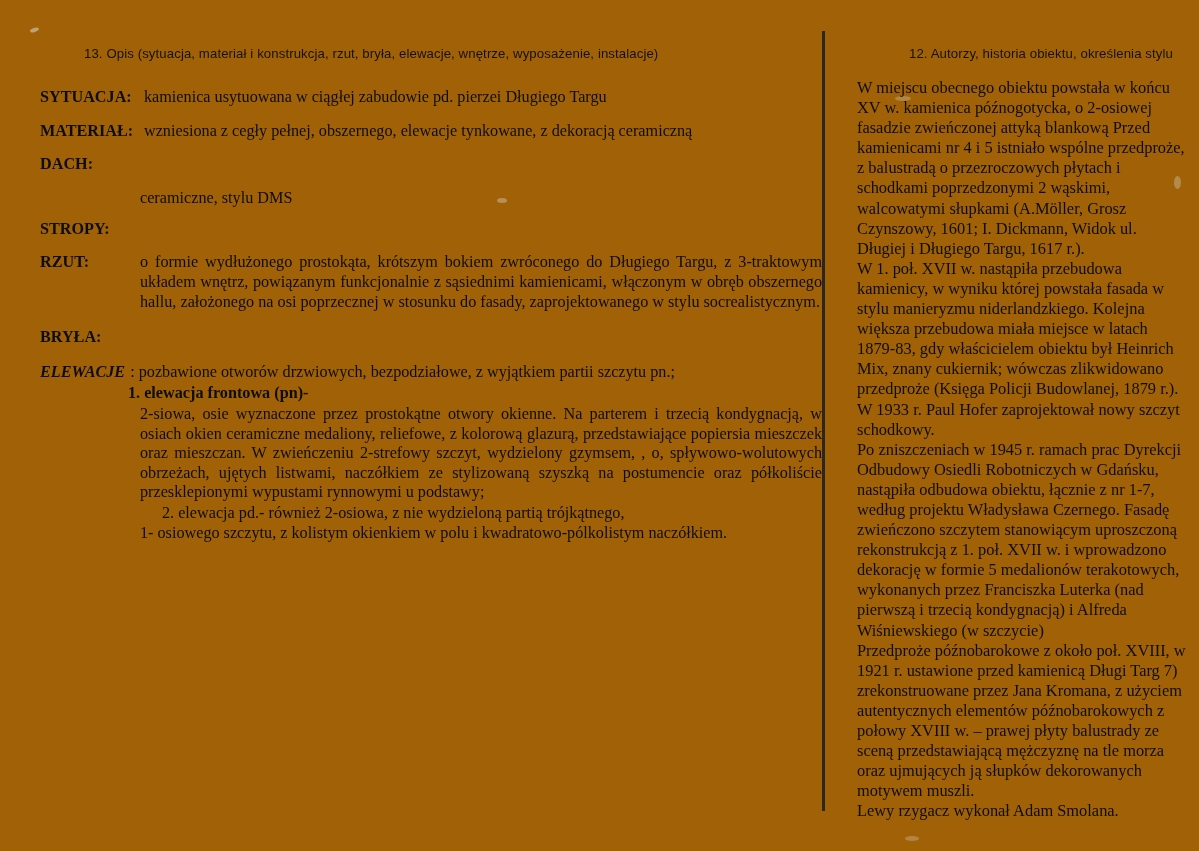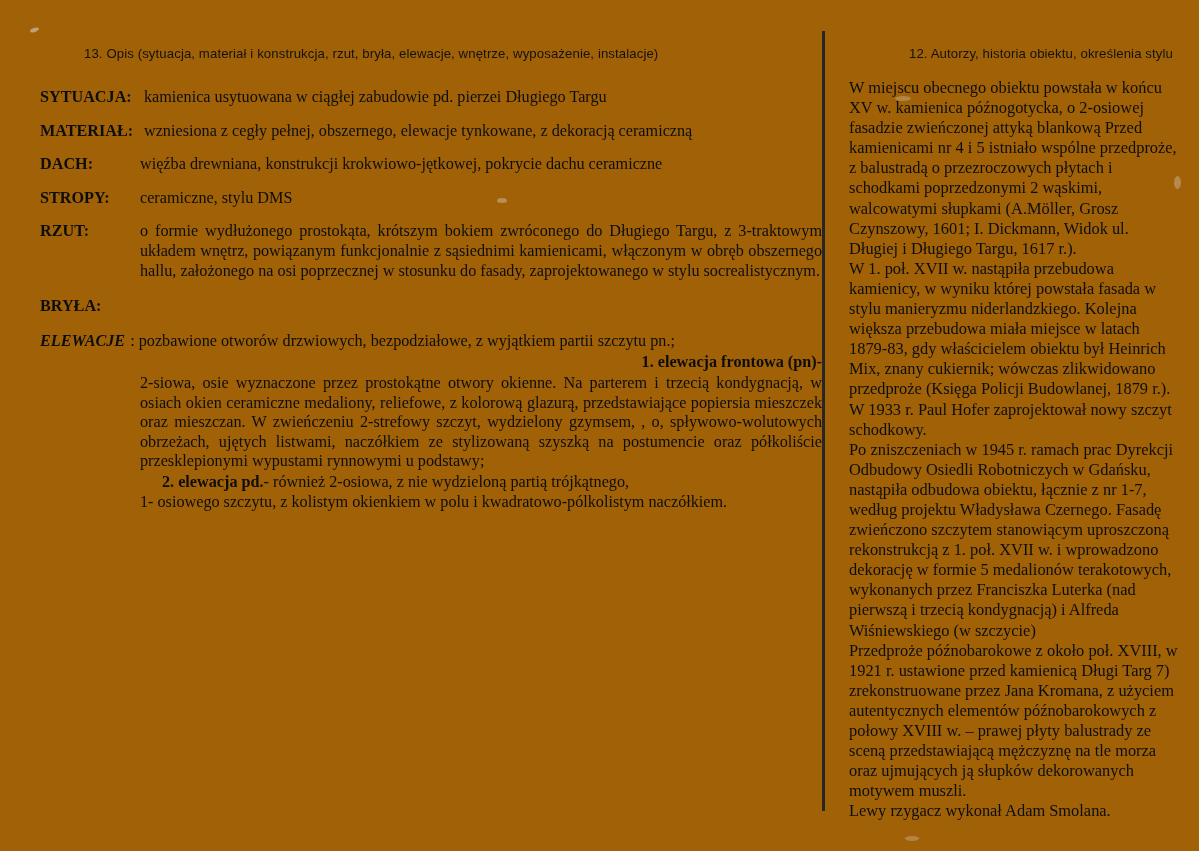--- a/index.html
+++ b/index.html
@@ -78,21 +78,21 @@
     font-weight: bold;
     white-space: nowrap;
     flex: 0 0 auto;
   }
   .row .value {
     flex: 1 1 auto;
   }
   .w-sit .label { width: 104px; }
   .w-mat .label { width: 104px; }
   .w-dach .label { width: 100px; }
-  .w-strop .label { width: 100px; }
+  .w-strop .label { width: 100px; margin-top: 31px; }
   .w-rzut .label { width: 100px; }
   .w-bryla .label { width: 100px; }
 
   .row-rzut { margin-bottom: 16px; }
   .row-bryla { margin-bottom: 15px; }
 
   .elew-block {
     margin-top: 2px;
   }
   .elew-head {
@@ -102,31 +102,30 @@
   .elew-head .label {
     font-weight: bold;
     white-space: nowrap;
     margin-right: 5px;
     font-style: italic;
   }
   .elew-sub {
     font-weight: bold;
     margin-left: 88px;
     margin-top: 2px;
-    text-align: right;
   }
   .elew-body {
     margin-left: 100px;
     margin-top: 1px;
   }
   .elew-sub2 {
     margin-left: 122px;
     margin-top: 1px;
   }
-  .elew-sub2 b { font-weight: bold; }
+  .elew-sub2 b { font-weight: normal; }
   .elew-tail {
     margin-left: 100px;
   }
   .justify { text-align: justify; }
 
   
   .col-right {
     position: absolute;
     left: 825px;
     top: 0;
@@ -134,21 +133,21 @@
     height: 851px;
   }
   .right-hdr {
     position: absolute;
     left: 84px;
     top: 46px;
     white-space: nowrap;
   }
   .body-right {
     position: absolute;
-    left: 24px;
+    left: 32px;
     top: 78px;
     width: 330px;
     font-size: 16.4px;
     line-height: 20.1px;
   }
   .body-right p {
     margin: 0;
   }
 </style>
 </head>
@@ -175,21 +174,20 @@
         <span class="value">kamienica usytuowana w ciągłej zabudowie pd. pierzei Długiego Targu</span>
       </div>
 
       <div class="row w-mat">
         <span class="label">MATERIAŁ:</span>
         <span class="value">wzniesiona z cegły pełnej, obszernego, elewacje tynkowane, z dekoracją ceramiczną</span>
       </div>
 
       <div class="row w-dach">
         <span class="label">DACH:</span>
-        <span class="value">więźba drewniana, konstrukcji krokwiowo-jętkowej, pokrycie dachu ceramiczne</span>
       </div>
 
       <div class="row w-strop">
         <span class="label">STROPY:</span>
         <span class="value">ceramiczne, stylu DMS</span>
       </div>
 
       <div class="row w-rzut row-rzut">
         <span class="label">RZUT:</span>
         <span class="value justify">o formie wydłużonego prostokąta, krótszym bokiem zwróconego do Długiego Targu, z 3-traktowym układem wnętrz, powiązanym funkcjonalnie z sąsiednimi kamienicami, włączonym w obręb obszernego hallu, założonego na osi poprzecznej w stosunku do fasady, zaprojektowanego w stylu socrealistycznym.</span>

